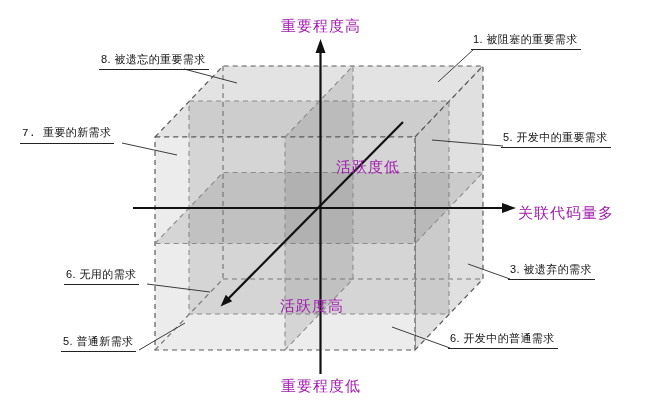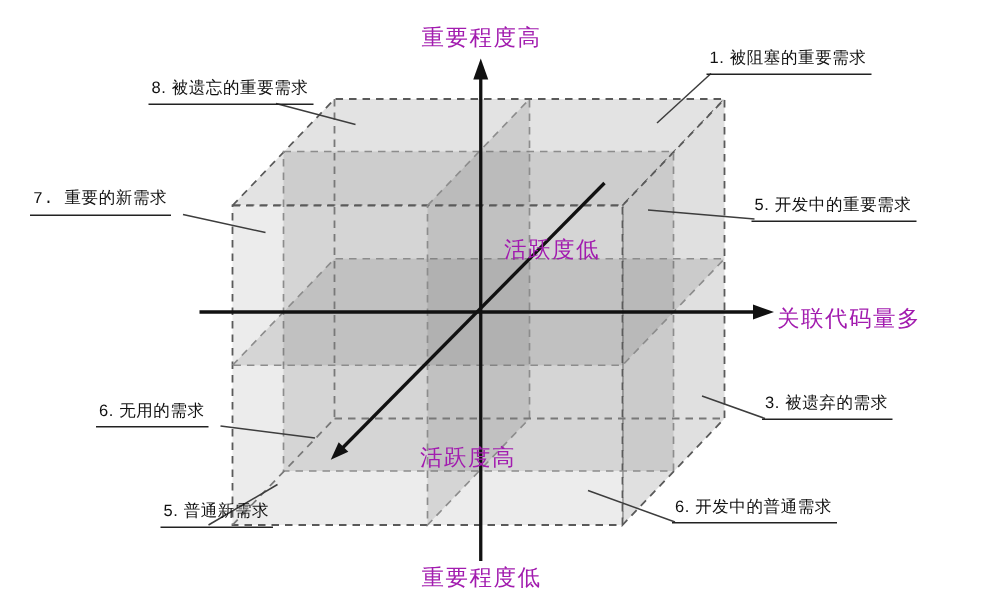--- a/index.html
+++ b/index.html
@@ -68,21 +68,21 @@
       <line class="leader" x1="147" y1="284" x2="210" y2="292"></line>
       <line class="leader" x1="122" y1="143" x2="177" y2="155"></line>
       <line class="leader" x1="184" y1="69" x2="237" y2="83"></line>
     </g>
   </svg>
 
   <div class="callout" style="left:471px;top:32px;">1. 被阻塞的重要需求</div>
   <div class="callout" style="left:501px;top:130px;">5. 开发中的重要需求</div>
   <div class="callout" style="left:508px;top:262px;">3. 被遗弃的需求</div>
   <div class="callout" style="left:448px;top:331px;">6. 开发中的普通需求</div>
-  <div class="callout" style="left:61px;top:334px;margin-left:46px;">5. 普通新需求</div>
+  <div class="callout" style="left:61px;top:334px;">5. 普通新需求</div>
   <div class="callout" style="left:64px;top:267px;text-align:right;">6. 无用的需求</div>
   <div class="callout" style="left:20px;top:126px;font-family:Liberation Mono, monospace;">7. 重要的新需求</div>
   <div class="callout" style="left:63px;top:52px;margin-left:36px;">8. 被遗忘的重要需求</div>
 
   <div class="axis-label" style="left:321px;top:17px;">重要程度高</div>
   <div class="axis-label" style="left:321px;top:377px;">重要程度低</div>
   <div class="axis-label" style="left:566px;top:204px;">关联代码量多</div>
   <div class="axis-label" style="left:368px;top:110px;margin-top:48px;">活跃度低</div>
   <div class="axis-label" style="left:264px;top:297px;margin-left:48px;">活跃度高</div>
 

